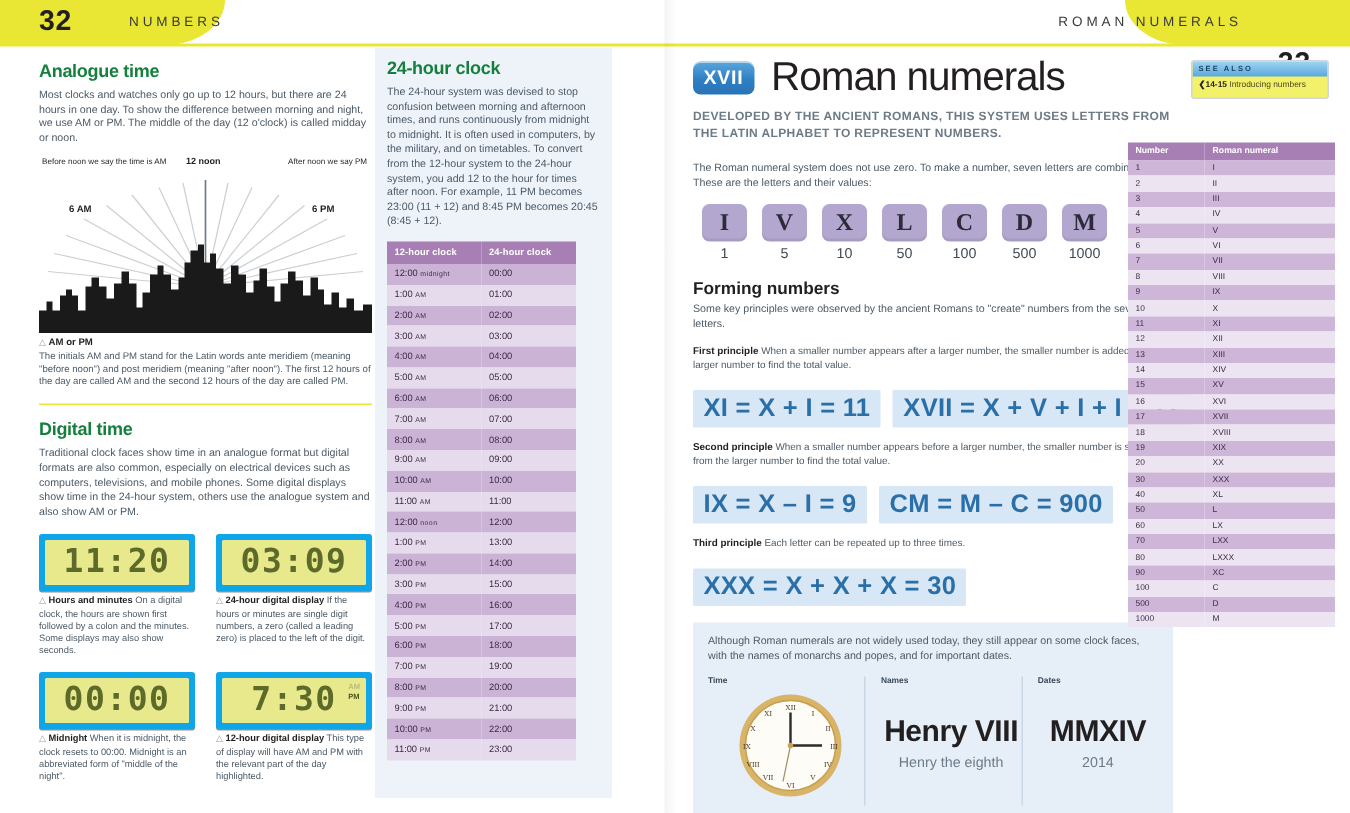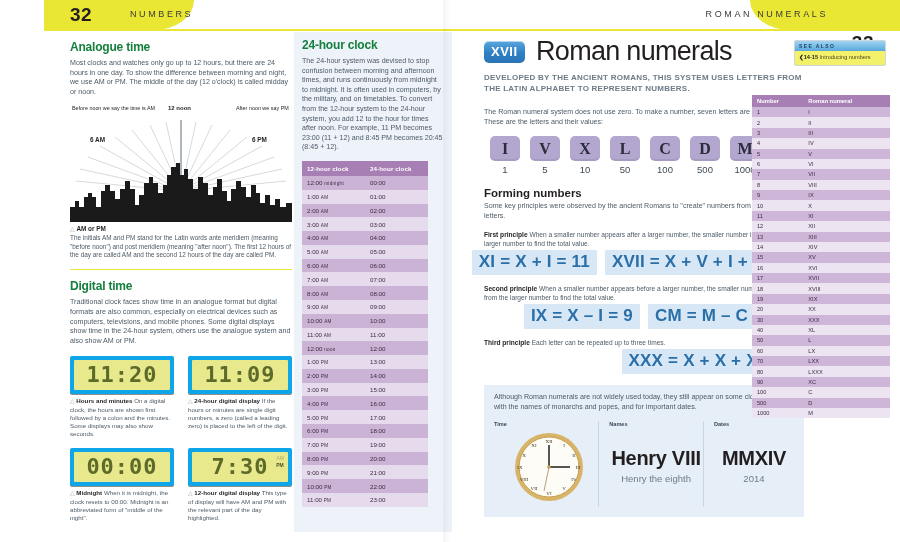--- a/index.html
+++ b/index.html
@@ -5,21 +5,21 @@
   * { box-sizing: border-box; margin: 0; padding: 0; }
   html, body { width: 900px; height: 542px; overflow: hidden; }
   body {
     font-family: "Liberation Sans", sans-serif;
     background: #ffffff;
     color: #231f20;
     position: relative;
   }
 
   
-  #spread { position: absolute; inset: 0; display: flex; padding-left: 44px; }
+  #spread { position: absolute; inset: 0; display: flex; }
   .page { position: relative; height: 542px; }
   .page-left  { width: 450px; background: #ffffff; }
   .page-right { width: 450px; background: #ffffff; }
 
   
   .hdr { position: absolute; top: 0; left: 0; right: 0; height: 30px; }
   .hdr-left-block {
     position: absolute; top: 0; left: 0; height: 30px; width: 150px;
     background: #e9e733;
     border-bottom-right-radius: 40px 30px;
@@ -161,21 +161,21 @@
     display: flex; align-items: center; justify-content: center;
     box-shadow: inset 0 -2px 0 rgba(0,0,0,.07);
   }
   .tile-box span {
     font-family: "Liberation Serif", serif;
     font-size: 16px; font-weight: bold; color: #2b2b3a;
   }
   .tile-val { margin-top: 3px; font-size: 9.5px; color: #3f4a55; }
 
   
-  .eqrow { display: flex; gap: 8px; margin-top: 2px; justify-content: flex-end; }
+  .eqrow { display: flex; gap: 8px; margin-top: 12px; }
   .eq {
     background: #d7e7f5; color: #2a6fa8;
     padding: 2px 7px 3px; border-radius: 1px;
     font-size: 17px; font-weight: bold; letter-spacing: .2px;
     white-space: nowrap;
   }
   .principle { font-size: 6.6px; line-height: 9px; color: #4c5a66; margin-top: 9px; }
   .principle b { color: #231f20; }
 
   
@@ -292,21 +292,21 @@
           <div class="dcap">
             <span class="tri">△</span>
             <span class="caphead" style="display:inline">Hours and minutes</span>
             <span>On a digital clock, the hours are shown first followed by a colon and the minutes. Some displays may also show seconds.</span>
           </div>
         </div>
 
         <div class="dcell">
           <div class="lcd">
             <div class="lcd-inner">
-              <span class="lcd-digits">11:09</span>
+              <span class="lcd-digits">03:09</span>
             </div>
           </div>
           <div class="dcap">
             <span class="tri">△</span>
             <span class="caphead" style="display:inline">24-hour digital display</span>
             <span>If the hours or minutes are single digit numbers, a zero (called a leading zero) is placed to the left of the digit.</span>
           </div>
         </div>
 
         <div class="dcell">

